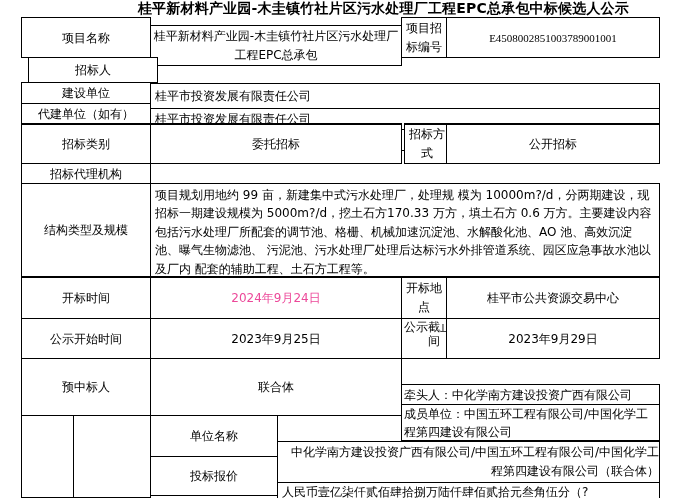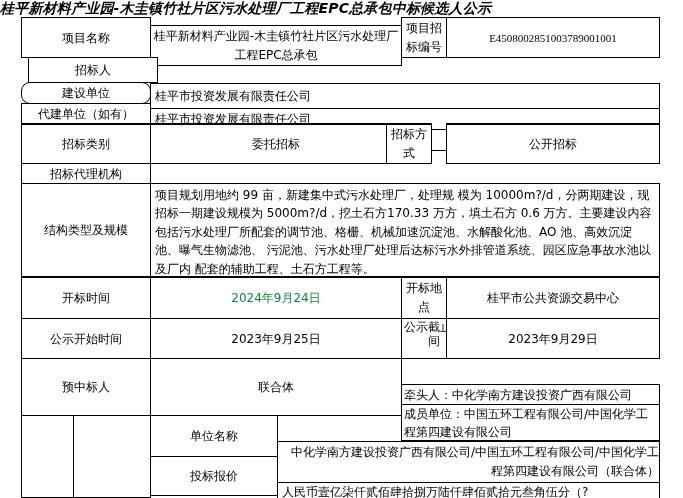--- a/index.html
+++ b/index.html
@@ -3,37 +3,37 @@
 <meta charset="utf-8">
 <style>
   html, body { margin: 0; padding: 0; background: #ffffff; }
   body {
     width: 683px; height: 498px; overflow: hidden; position: relative;
     font-family: "DejaVu Sans", "Liberation Sans", sans-serif;
     color: #000;
   }
   .title {
     position: absolute; left: 0; top: 0; width: 629px; height: 17px;
-    text-align: left; font-size: 14px; font-weight: bold; line-height: 17px;
-    letter-spacing: 0.2px; white-space: nowrap; font-style: italic;
+    text-align: right; font-size: 14px; font-weight: bold; line-height: 17px;
+    letter-spacing: 0.2px; white-space: nowrap;
   }
   .cell {
     position: absolute; box-sizing: border-box;
     border: 1px solid #000;
     font-size: 12px; line-height: 18px;
     display: flex; align-items: center;
     overflow: hidden;
     background: #fff;
   }
   .c { justify-content: center; text-align: center; }
   .l { justify-content: flex-start; text-align: left; padding-left: 4px; margin-top: 26px; }
   .wrap { display: block; }
   .tt { border-top-width: 2px; }
   .bb { border-bottom-width: 2px; }
-  .num { font-size: 11px; color: #15803d; }
+  .num { font-size: 11px; color: #ec4899; }
   .desc {
     display: block; padding: 2px 4px 0 4px; font-size: 12px; line-height: 18.4px;
     text-align: left;
   }
   .inner { display: block; width: 100%; }
 </style>
 </head>
 <body>
 
 <div class="title">桂平新材料产业园-木圭镇竹社片区污水处理厂工程EPC总承包中标候选人公示</div>
@@ -41,29 +41,29 @@
 <div>
 
   <div class="cell c" style="left:21px;top:17px;width:130px;height:41px;">项目名称</div>
   <div class="cell c wrap" style="left:150px;top:17px;width:252px;height:41px;padding:1px 2px;line-height:19px;margin-top:8px;">桂平新材料产业园-木圭镇竹社片区污水处理厂工程EPC总承包</div>
   <div class="cell c wrap" style="left:401px;top:17px;width:46px;height:41px;line-height:19px;padding-top:1px;">项目招标编号</div>
   <div class="cell c" style="left:446px;top:17px;width:214px;height:41px;font-size:11px;font-family:Liberation Serif, serif;">E4508002851003789001001</div>
 
   <div class="cell c" style="left:28px;top:57px;width:130px;height:26px;">招标人</div>
   <div class="cell l" style="left:150px;top:57px;width:510px;height:26px;">桂平市投资发展有限责任公司</div>
 
-  <div class="cell c" style="left:21px;top:82px;width:130px;height:22px;border-radius:9px;">建设单位</div>
+  <div class="cell c" style="left:21px;top:82px;width:130px;height:22px;">建设单位</div>
   <div class="cell l" style="left:150px;top:82px;width:510px;height:22px;">桂平市投资发展有限责任公司</div>
 
   <div class="cell c" style="left:21px;top:103px;width:130px;height:22px;">代建单位（如有）</div>
   <div class="cell l" style="left:150px;top:103px;width:510px;height:22px;">/</div>
 
   <div class="cell c tt" style="left:21px;top:123px;width:130px;height:41px;">招标类别</div>
   <div class="cell c tt" style="left:150px;top:123px;width:252px;height:41px;">委托招标</div>
-  <div class="cell c wrap tt" style="left:386px;top:123px;width:46px;height:41px;line-height:19px;padding-top:0px;">招标方式</div>
+  <div class="cell c wrap tt" style="left:404px;top:123px;width:46px;height:41px;line-height:19px;padding-top:0px;">招标方式</div>
   <div class="cell c tt" style="left:446px;top:123px;width:214px;height:41px;">公开招标</div>
 
   <div class="cell c" style="left:21px;top:163px;width:130px;height:21px;">招标代理机构</div>
   <div class="cell l" style="left:150px;top:163px;width:510px;height:21px;">广西中燚招标代理有限公司</div>
 
   <div class="cell c bb" style="left:21px;top:183px;width:130px;height:95px;">结构类型及规模</div>
   <div class="cell desc bb" style="left:150px;top:183px;width:510px;height:95px;">项目规划用地约 99 亩，新建集中式污水处理厂，处理规  模为 10000m?/d，分两期建设，现招标一期建设规模为 5000m?/d，挖土石方170.33 万方，填土石方  0.6 万方。主要建设内容包括污水处理厂所配套的调节池、格栅、机械加速沉淀池、水解酸化池、AO 池、高效沉淀池、曝气生物滤池、  污泥池、污水处理厂处理后达标污水外排管道系统、园区应急事故水池以及厂内  配套的辅助工程、土石方工程等。</div>
 
   <div class="cell c" style="left:21px;top:277px;width:130px;height:42px;">开标时间</div>
   <div class="cell c num" style="left:150px;top:277px;width:252px;height:42px;font-size:12px;">2024年9月24日</div>

